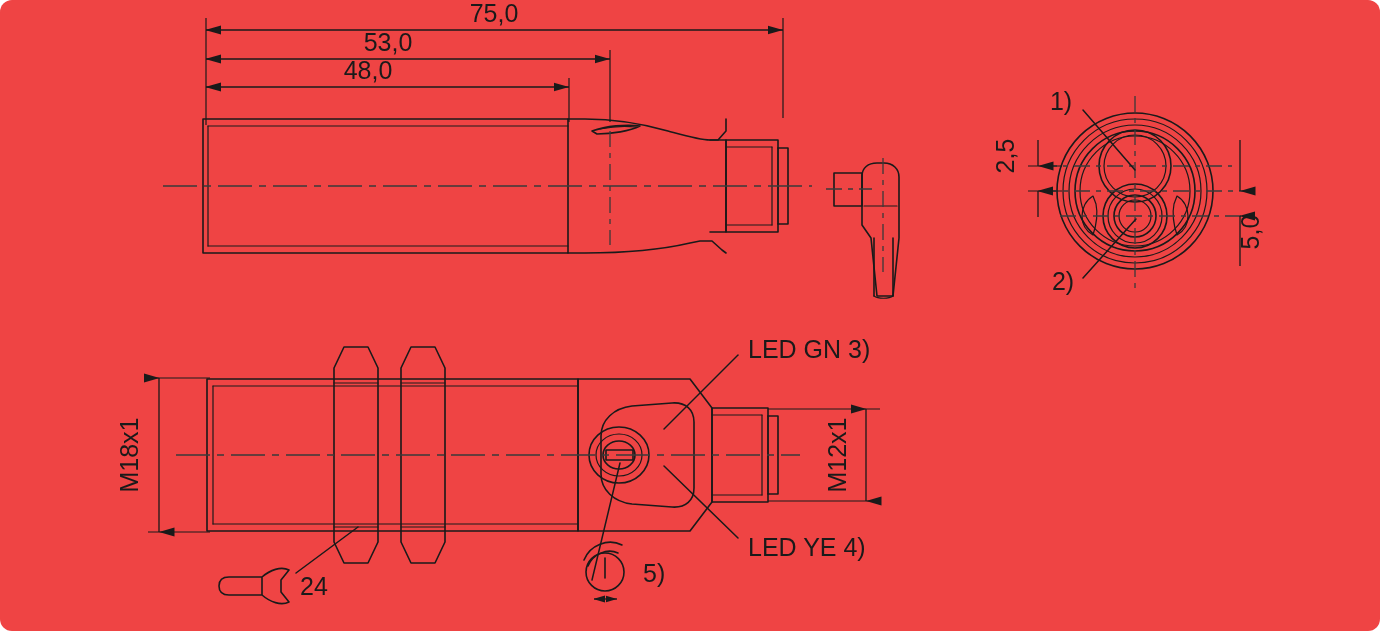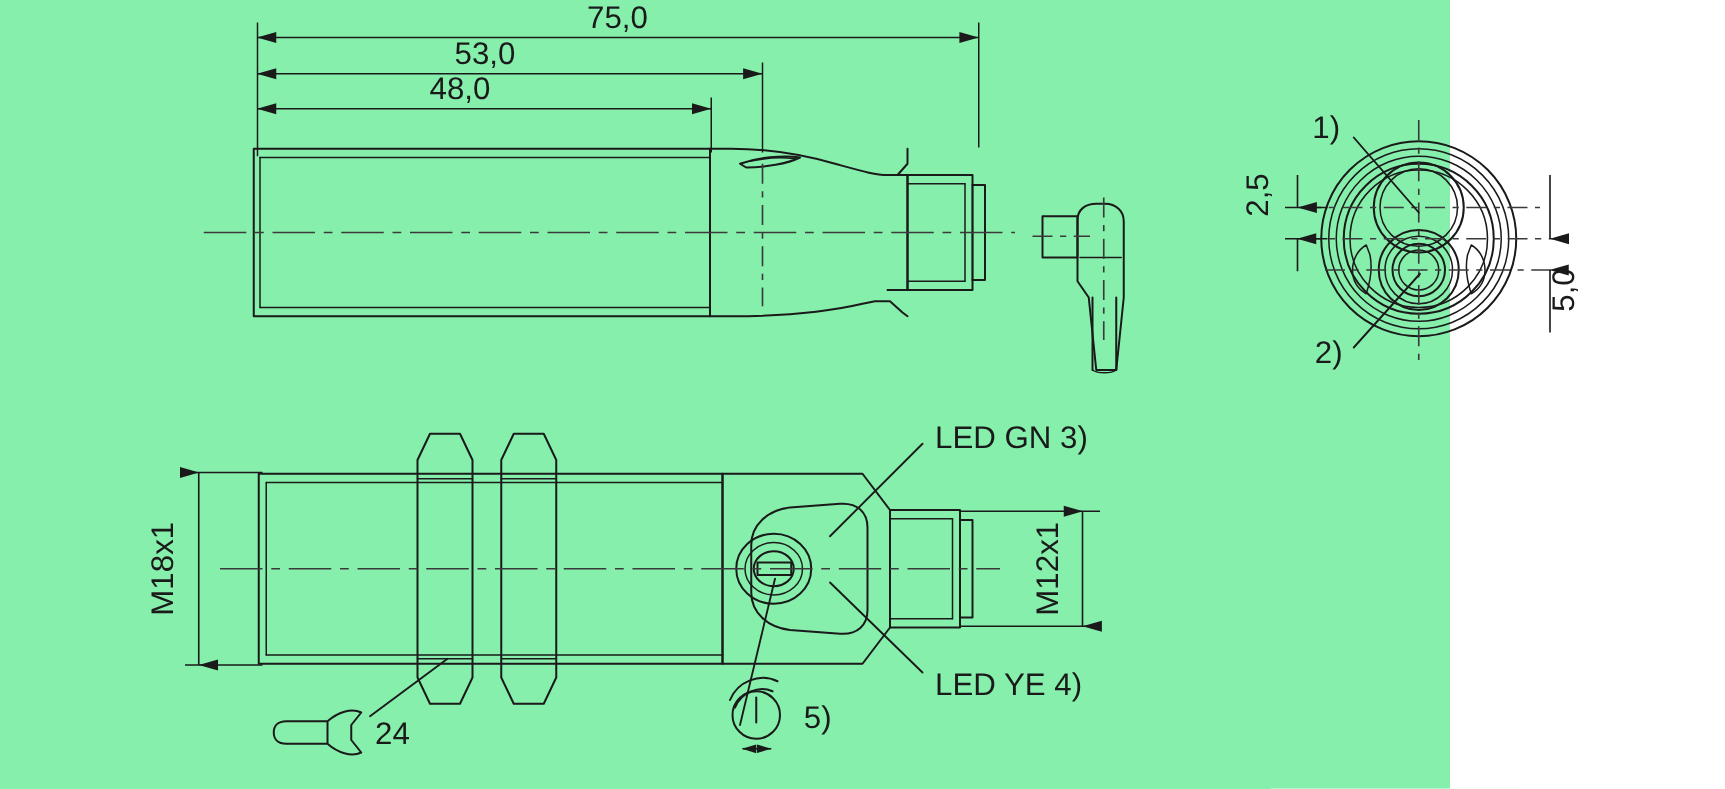--- a/index.html
+++ b/index.html
@@ -8,23 +8,24 @@
     background: #ffffff;
   }
   body {
     width: 1380px;
     height: 631px;
     font-family: "Liberation Sans", sans-serif;
     overflow: hidden;
   }
   #drawing-root {
     position: relative;
-    width: 1160px;
+    width: 1380px;
     height: 631px;
-    background: #86efac;
+    background: #ef4444;
+    border-radius: 12px;
   }
   svg#tech-drawing {
     display: block;
     width: 1380px;
     height: 631px;
   }
   .ln {
     fill: none;
     stroke: #1a1a1a;
     stroke-width: 1.6;

